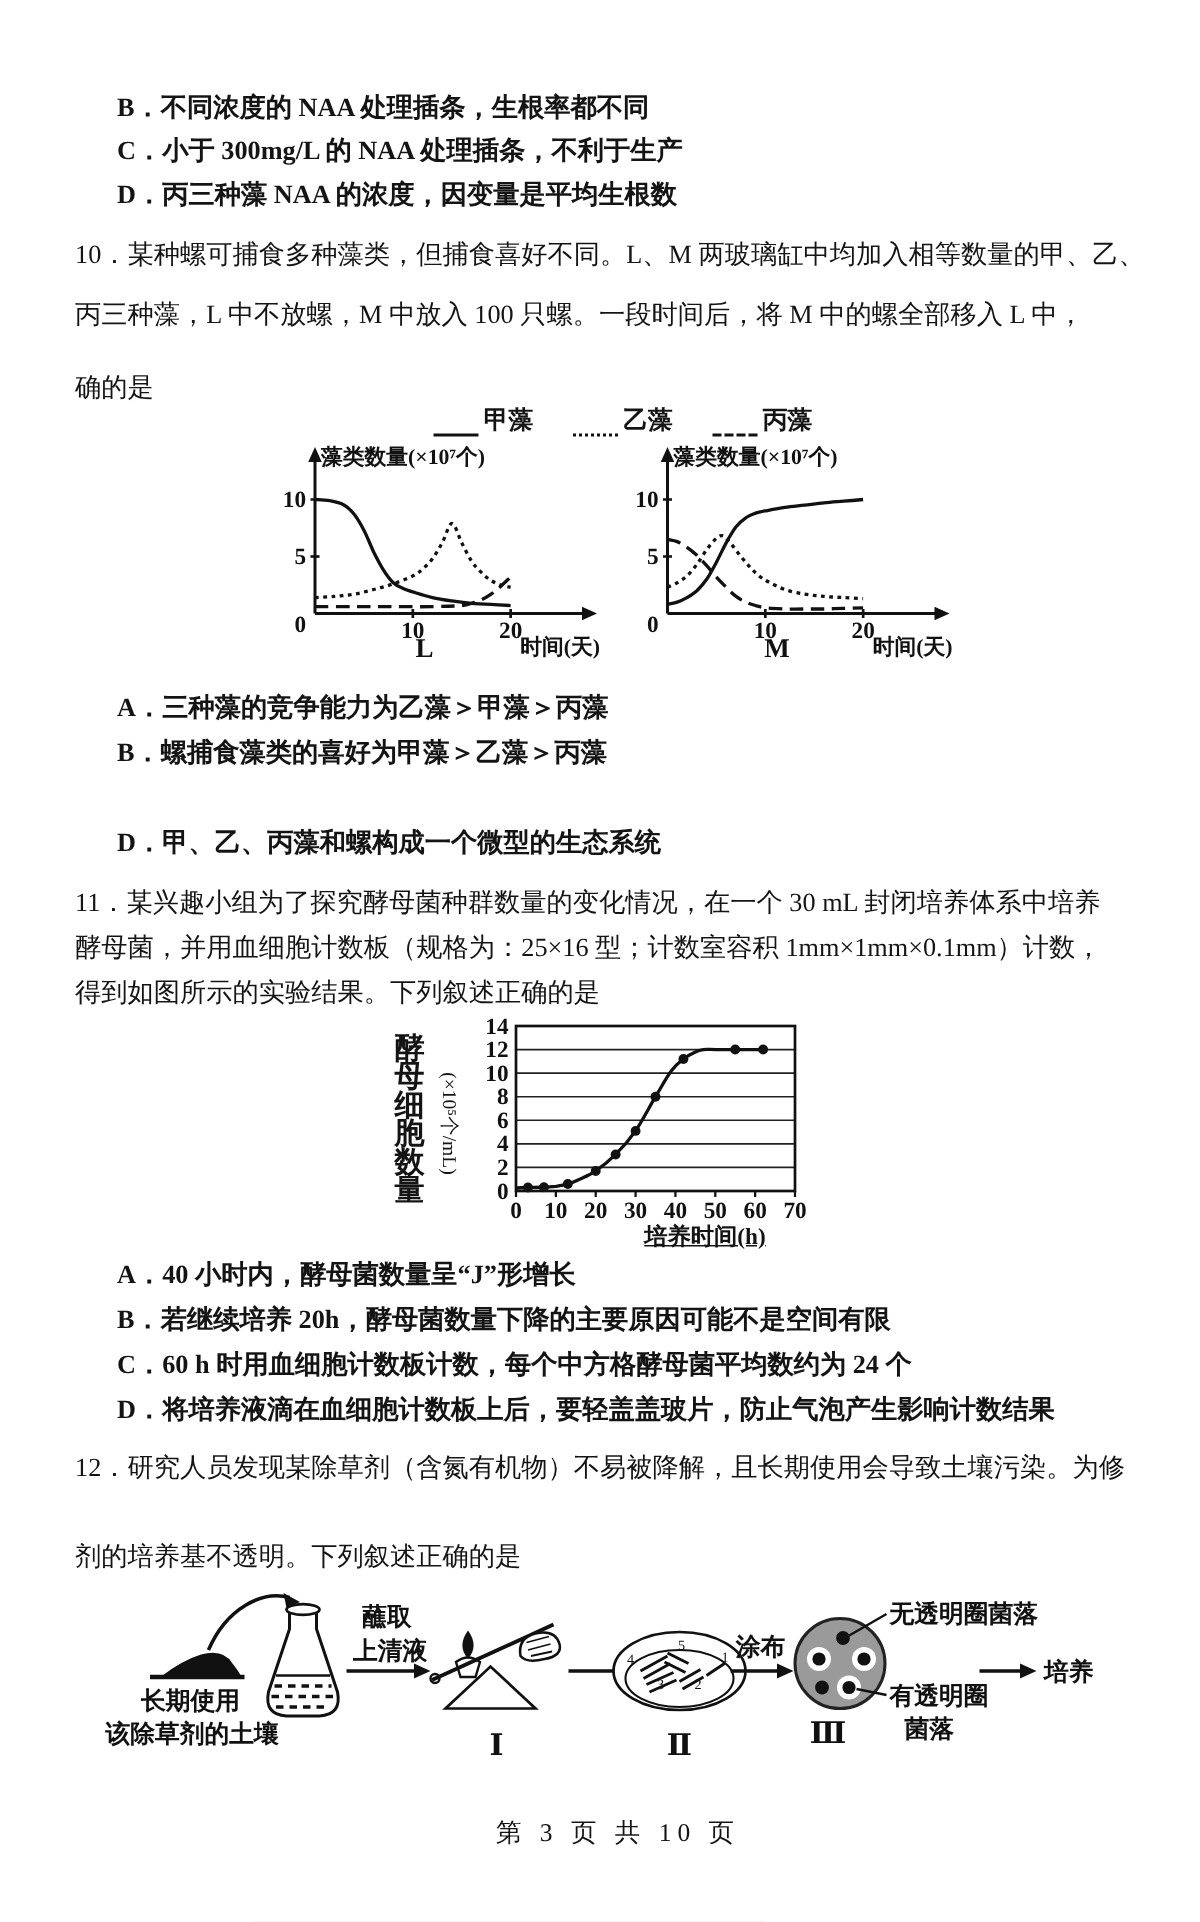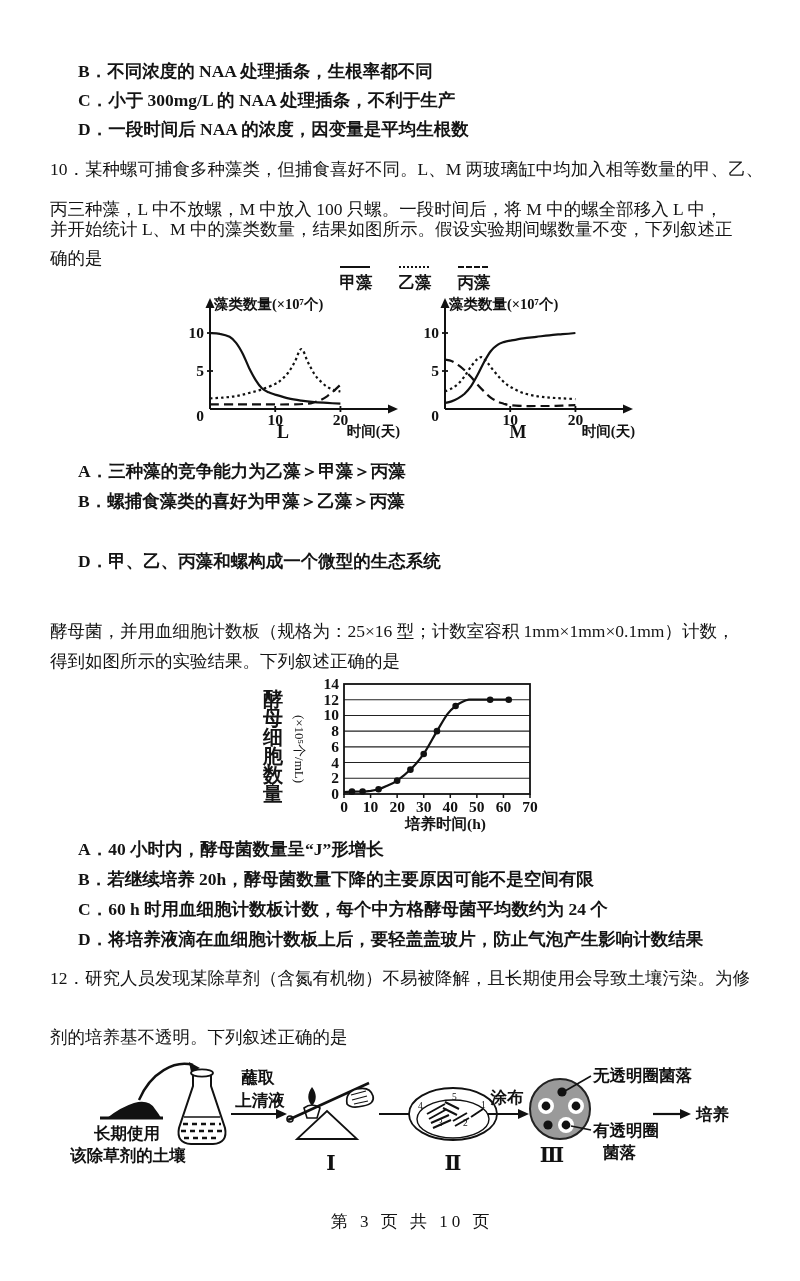--- a/index.html
+++ b/index.html
@@ -4,61 +4,60 @@
 <style>
   html,body{margin:0;padding:0;background:#e8e8e8;}
   .page{position:relative;width:800px;height:1281px;background:#ffffff;margin:0 auto;overflow:hidden;
         font-family:"Liberation Serif","DejaVu Serif",serif;color:#141414;}
   .tline{position:absolute;font-size:17.5px;line-height:22px;white-space:nowrap;}
   .stem{left:50px;margin-top:10px;}
   .opt{left:78px;font-weight:bold;}
   
   .fig10{position:absolute;left:180px;top:270px;width:470px;height:178px;}
   .legend{display:flex;justify-content:center;gap:26px;align-items:center;height:20px;}
-  .lg-item{display:flex;align-items:flex-start;gap:4px;font-size:16.5px;font-weight:600;flex-direction:column;}
+  .lg-item{display:flex;align-items:flex-end;gap:4px;font-size:16.5px;font-weight:600;}
   .lg-line{display:inline-block;width:30px;height:0;}
   .lg-solid{border-top:2.4px solid #111;}
   .lg-dotted{border-top:2.4px dotted #111;}
   .lg-dashed{border-top:2.6px dashed #111;}
   .chartL{position:absolute;left:0;top:24px;}
   .chartM{position:absolute;left:235px;top:24px;}
   svg text{fill:#111;}
   .tick{font-size:13.5px;}
   .big{font-size:15.5px;font-weight:600;}
   .axl{font-size:14.5px;font-weight:600;}
   .ctitle{font-size:18px;font-weight:600;}
   
   .fig11{position:absolute;left:255px;top:678px;width:330px;height:162px;}
   .ycol{position:absolute;left:8px;top:12px;width:18px;font-size:20px;line-height:19px;
         font-weight:600;word-break:break-all;}
   .yunit{position:absolute;left:-6px;top:62px;width:100px;text-align:center;
          transform:rotate(90deg);font-size:13px;white-space:nowrap;}
   .yeast-svg{position:absolute;left:55px;top:0;}
-  .xlab11{position:absolute;left:150px;top:136px;width:130px;text-align:left;
-          font-size:15.5px;font-weight:600;}
+  .xlab11{position:absolute;left:150px;top:136px;width:130px;text-align:center;
+          font-size:15.5px;font-weight:600;text-decoration:underline;}
   
   .fig12{position:absolute;left:55px;top:1056px;}
   .dlab{font-size:16.5px;font-weight:600;}
   .droman{font-size:20px;font-weight:600;}
   .tiny{font-size:9.5px;}
   .footer{position:absolute;top:1210px;left:12px;width:100%;text-align:center;
           font-size:17px;letter-spacing:4px;}
 </style>
 </head>
 <body>
 
 <div class="page">
 
   <div class="tline opt" style="top:60px">B．不同浓度的 NAA 处理插条，生根率都不同</div>
   <div class="tline opt" style="top:89px">C．小于 300mg/L 的 NAA 处理插条，不利于生产</div>
-  <div class="tline opt" style="top:118px">D．一段时间后 NAA 的浓度，因变量是平均生根数</div>
+  <div class="tline opt" style="top:118px">D．丙三种藻 NAA 的浓度，因变量是平均生根数</div>
 
   <div class="tline stem" style="top:148px">10．某种螺可捕食多种藻类，但捕食喜好不同。L、M 两玻璃缸中均加入相等数量的甲、乙、</div>
   <div class="tline stem" style="top:188px">丙三种藻，L 中不放螺，M 中放入 100 只螺。一段时间后，将 M 中的螺全部移入 L 中，</div>
-  <div class="tline stem" style="top:208px">并开始统计 L、M 中的藻类数量，结果如图所示。假设实验期间螺数量不变，下列叙述正</div>
   <div class="tline stem" style="top:237px">确的是</div>
 
   <div class="fig10">
     <div class="legend">
       <span class="lg-item">
           <i class="lg-line lg-solid"></i>
           <span>甲藻</span>
         </span>
       <span class="lg-item">
           <i class="lg-line lg-dotted"></i>
@@ -110,20 +109,21 @@
         <path d="M30.0 108.9C31.1 108.7,34.3 108.2,36.5 107.4C38.7 106.6,40.9 105.6,43.0 104.4C45.2 103.1,47.4 101.8,49.6 99.8C51.7 97.8,53.9 95.4,56.1 92.2C58.3 89.0,60.4 84.9,62.6 80.8C64.8 76.7,67.0 71.8,69.1 67.9C71.3 64.0,73.5 60.0,75.7 57.2C77.8 54.5,80.0 52.7,82.2 51.2C84.3 49.6,86.5 48.9,88.7 48.1C90.9 47.4,92.0 47.2,95.2 46.6C98.5 46.0,103.9 45.0,108.3 44.3C112.6 43.7,117.0 43.3,121.3 42.8C125.7 42.3,130.0 41.7,134.3 41.3C138.7 40.8,143.0 40.5,147.4 40.1C151.7 39.8,158.3 39.2,160.4 39.0" fill="none" stroke="#111" stroke-width="2.2"></path>
         <path d="M30.0 97.5C31.1 97.0,34.3 95.7,36.5 94.5C38.7 93.2,40.9 91.9,43.0 89.9C45.2 87.9,47.4 85.2,49.6 82.3C51.7 79.4,53.9 75.4,56.1 72.4C58.3 69.5,60.8 66.4,62.6 64.8C64.5 63.3,65.5 62.7,67.2 63.3C68.8 64.0,70.4 66.4,72.4 68.6C74.3 70.9,76.7 74.3,78.9 77.0C81.1 79.7,83.3 82.3,85.4 84.6C87.6 86.9,89.8 89.0,92.0 90.7C94.1 92.3,95.8 93.1,98.5 94.5C101.2 95.9,104.5 97.8,108.3 99.0C112.1 100.3,117.0 101.3,121.3 102.1C125.7 102.8,130.0 103.2,134.3 103.6C138.7 104.0,143.0 104.1,147.4 104.4C151.7 104.6,158.3 105.0,160.4 105.1" fill="none" stroke="#111" stroke-width="2.2" stroke-dasharray="2.5 3"></path>
         <path d="M30.0 65.6C31.1 65.9,34.3 66.2,36.5 67.1C38.7 68.0,40.9 69.4,43.0 70.9C45.2 72.4,47.4 74.2,49.6 76.2C51.7 78.3,53.9 80.7,56.1 83.1C58.3 85.5,60.4 88.3,62.6 90.7C64.8 93.1,67.0 95.4,69.1 97.5C71.3 99.7,73.5 102.0,75.7 103.6C77.8 105.2,80.0 106.4,82.2 107.4C84.3 108.4,86.5 109.0,88.7 109.7C90.9 110.3,92.0 110.8,95.2 111.2C98.5 111.6,103.9 111.8,108.3 112.0C112.6 112.1,117.0 112.0,121.3 112.0C125.7 112.0,130.0 112.0,134.3 112.0C138.7 111.9,143.0 111.7,147.4 111.6C151.7 111.5,158.3 111.3,160.4 111.2" fill="none" stroke="#111" stroke-width="2.2" stroke-dasharray="9 5"></path>
       </svg>
   </div>
 
   <div class="tline opt" style="top:460px">A．三种藻的竞争能力为乙藻＞甲藻＞丙藻</div>
   <div class="tline opt" style="top:490px">B．螺捕食藻类的喜好为甲藻＞乙藻＞丙藻</div>
   <div class="tline opt" style="top:550px">D．甲、乙、丙藻和螺构成一个微型的生态系统</div>
 
+  <div class="tline stem" style="top:580px">11．某兴趣小组为了探究酵母菌种群数量的变化情况，在一个 30 mL 封闭培养体系中培养</div>
   <div class="tline stem" style="top:610px">酵母菌，并用血细胞计数板（规格为：25×16 型；计数室容积 1mm×1mm×0.1mm）计数，</div>
   <div class="tline stem" style="top:640px">得到如图所示的实验结果。下列叙述正确的是</div>
 
   <div class="fig11">
     <div class="ycol">酵母细胞数量</div>
     <div class="yunit">(×10⁵个/mL)</div>
     <svg class="yeast-svg" width="250" height="142" viewBox="0 0 250 142">
         <line x1="34" y1="100.28571428571429" x2="220" y2="100.28571428571429" stroke="#222" stroke-width="1.1"></line>
         <line x1="34" y1="84.57142857142857" x2="220" y2="84.57142857142857" stroke="#222" stroke-width="1.1"></line>
         <line x1="34" y1="68.85714285714286" x2="220" y2="68.85714285714286" stroke="#222" stroke-width="1.1"></line>

